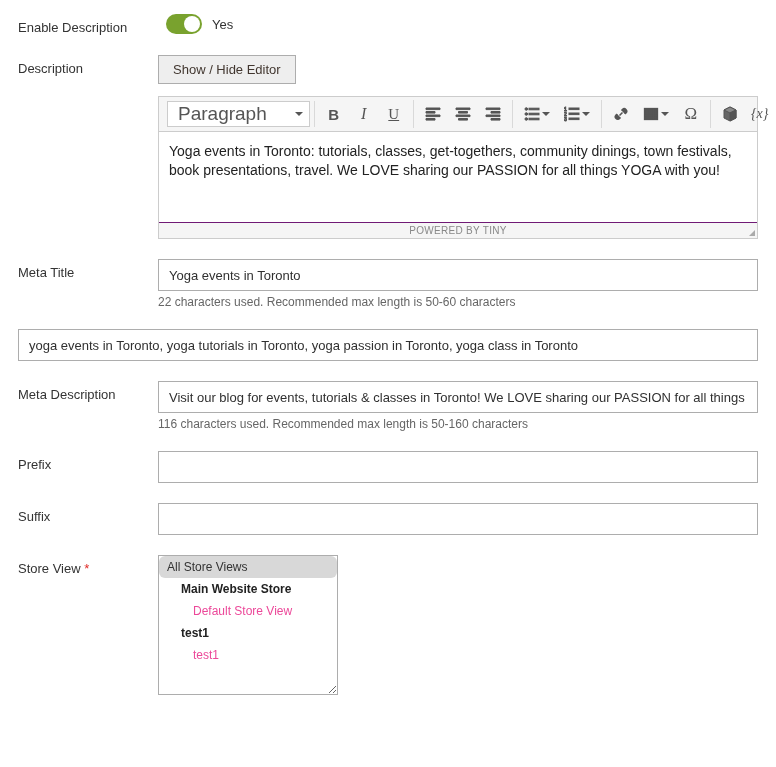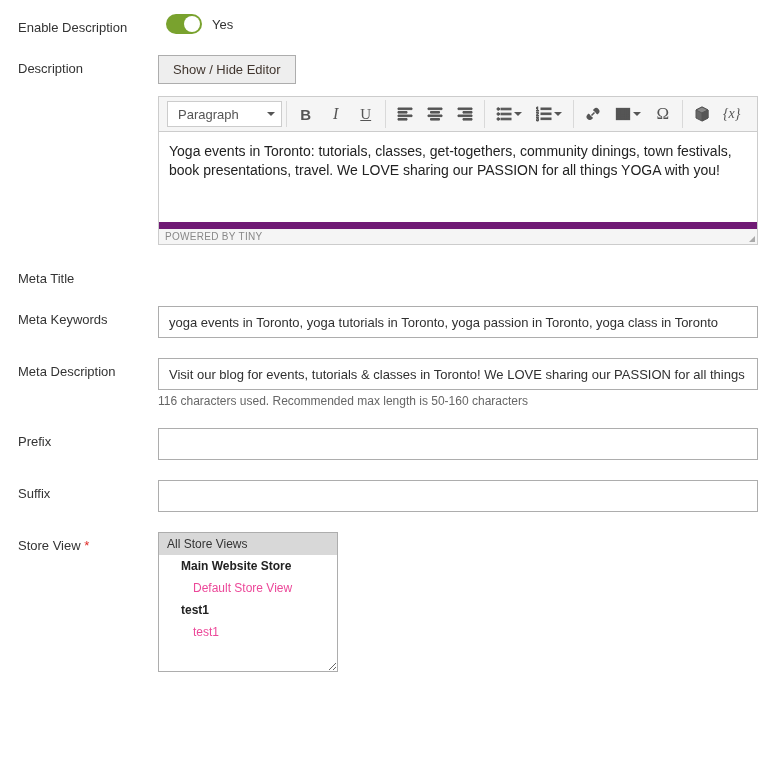--- a/index.html
+++ b/index.html
@@ -18,39 +18,39 @@
   
   .btn { display: inline-block; background: #eee; border: 1px solid #adadad; color: #41362f; padding: 6px 14px; font-size: 13px; cursor: pointer; }
 
   
   .editor-wrap { border: 1px solid #ccc; margin-top: 12px; background: #fff; }
   .toolbar { display: flex; align-items: center; background: #f5f5f5; border-bottom: 1px solid #ccc; padding: 3px 4px; gap: 0; }
   .tgrp { display: flex; align-items: center; border-right: 1px solid #d9d9d9; padding: 0 4px; }
   .tgrp:last-child { border-right: none; }
   .tbtn { width: 30px; height: 28px; display: flex; align-items: center; justify-content: center; background: transparent; border: none; cursor: pointer; color: #555; font-size: 14px; border-radius: 2px; }
   .tbtn svg { width: 16px; height: 16px; fill: #555; stroke: #555; }
-  .format-sel { display: flex; align-items: center; background: #fff; border: 1px solid #ccc; height: 26px; padding: 0 6px 0 10px; cursor: pointer; font-size: 13px; color: #555; gap: 24px; }
+  .format-sel { display: flex; align-items: center; background: #fff; border: 1px solid #ccc; height: 26px; padding: 0 6px 0 10px; cursor: pointer; font-size: 19px; color: #555; gap: 24px; }
   .caret { width: 0; height: 0; border-left: 4px solid transparent; border-right: 4px solid transparent; border-top: 4px solid #555; display: inline-block; margin-left: 4px; }
   .tbtn .caret { margin-left: 2px; }
   .tbtn.with-caret { width: 40px; }
 
   .editor-body { padding: 10px 10px; min-height: 90px; font-size: 14px; color: #222; line-height: 1.35; font-family: Verdana, Arial, sans-serif; }
-  .editor-footer { background: #f5f5f5; border-top: 7px solid #701a75; text-align: left; font-size: 10px; color: #888; padding: 2px 6px; letter-spacing: 0.3px; position: relative; }
+  .editor-footer { background: #f5f5f5; border-top: 1px solid #701a75; text-align: center; font-size: 10px; color: #888; padding: 2px 6px; letter-spacing: 0.3px; position: relative; }
   .resize-handle { position: absolute; right: 1px; bottom: 1px; width: 10px; height: 10px; cursor: nwse-resize; }
   .resize-handle::before { content: ""; position: absolute; right: 1px; bottom: 1px; width: 0; height: 0; border-right: 6px solid #aaa; border-top: 6px solid transparent; }
 
   
   .text-input { width: 100%; height: 32px; border: 1px solid #adadad; padding: 0 10px; font-size: 13px; color: #303030; background: #fff; }
   .text-input::placeholder { color: #999; }
   .hint { color: #666; font-size: 12px; margin-top: 4px; }
 
   
   .multiselect { border: 1px solid #adadad; width: 180px; height: 140px; overflow: auto; font-size: 12px; resize: both; position: relative; padding-bottom: 2px; }
   .ms-item { padding: 4px 8px; white-space: nowrap; cursor: pointer; }
-  .ms-item.selected { background: #d8d8d8; }
+  .ms-item.selected { background: #d8d8d8; border-radius: 6px; }
   .ms-item.bold { font-weight: 700; padding-left: 10px; color: #222; }
   .ms-item.indent1 { padding-left: 22px; font-weight: 700; color: #222; }
   .ms-item.indent2 { padding-left: 34px; color: #ec4899; font-weight: 400; }
   .ms-item.indent2b { padding-left: 22px; font-weight: 700; color: #222; }
 
   .italic-i { font-family: 'Times New Roman', serif; font-style: italic; font-size: 16px; }
   .under-u { text-decoration: underline; font-family: 'Times New Roman', serif; font-size: 15px; }
   .bold-b { font-weight: 800; font-family: Arial, sans-serif; font-size: 15px; }
   .omega { font-family: 'Times New Roman', serif; font-size: 17px; }
   .fx { font-style: italic; font-family: 'Times New Roman', serif; font-size: 14px; }
@@ -169,24 +169,27 @@
       <div class="editor-footer">
         <span>POWERED BY TINY</span>
         <span class="resize-handle"></span>
       </div>
     </div>
   </div>
 </div>
 
 <div class="row">
   <div class="label-col">Meta Title</div>
-</div>
-
-<div class="row">
-  <div class="label-col">Meta Keywords</div>
+  <div class="field-col">
+    <input type="text" class="text-input" value="Yoga events in Toronto" style="">
+    <div class="hint">22 characters used. Recommended max length is 50-60 characters</div>
+  </div>
+</div>
+
+<div class="row">
   <div class="field-col">
     <input type="text" class="text-input" value="yoga events in Toronto, yoga tutorials in Toronto, yoga passion in Toronto, yoga class in Toronto" style="">
   </div>
 </div>
 
 <div class="row">
   <div class="label-col">Meta Description</div>
   <div class="field-col">
     <input type="text" class="text-input" value="Visit our blog for events, tutorials &amp; classes in Toronto! We LOVE sharing our PASSION for all things YOGA with you" style="">
     <div class="hint">116 characters used. Recommended max length is 50-160 characters</div>

